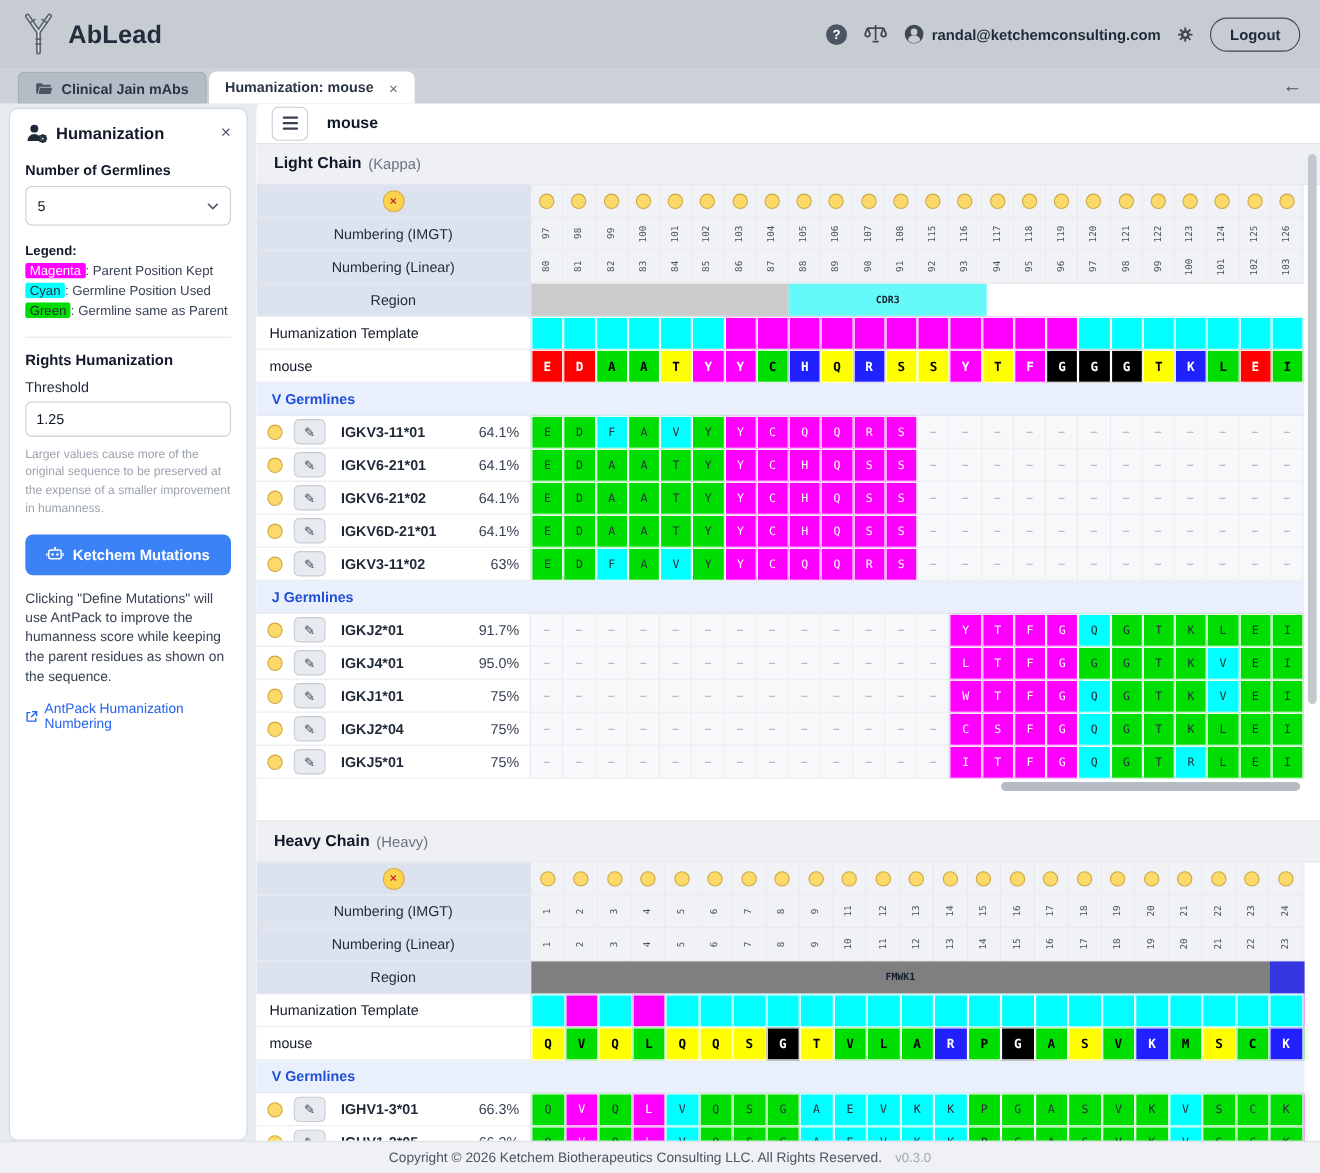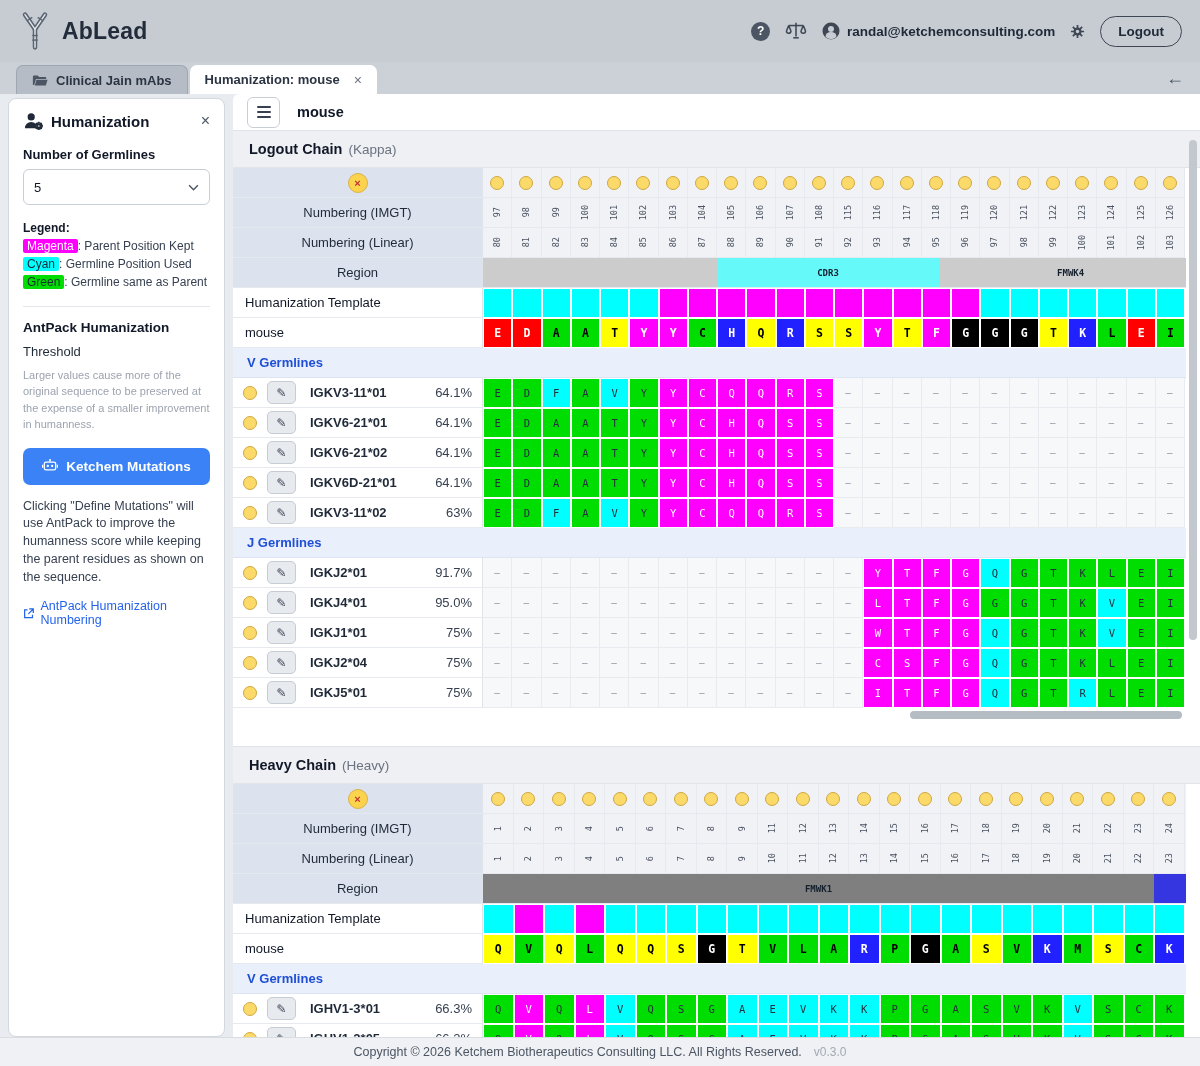--- a/index.html
+++ b/index.html
@@ -207,22 +207,23 @@
 
       <div class="legend-title">Legend:</div>
       <div id="legend-lines">
           <div class="legend-line"><span class="chip" style="background: rgb(255, 0, 255); color: rgb(255, 255, 255);">Magenta</span><span>: Parent Position Kept</span></div>
           <div class="legend-line"><span class="chip" style="background: rgb(0, 255, 255); color: rgb(31, 41, 55);">Cyan</span><span>: Germline Position Used</span></div>
           <div class="legend-line"><span class="chip" style="background: rgb(0, 221, 0); color: rgb(31, 41, 55);">Green</span><span>: Germline same as Parent</span></div>
         </div>
 
       <hr class="sb-hr">
 
-      <div class="sb-h2">AntPack Humanization</div>
+      <div class="sb-h2">Rights Humanization</div>
       <div class="sb-th">Threshold</div>
+      <input class="sb-input" value="1.25" style="">
       <div class="sb-help">Larger values cause more of the original sequence to be preserved at the expense of a smaller improvement in humanness.</div>
 
       <button class="definebtn">
         <svg width="16" height="14" viewBox="0 0 18 16">
           <path d="M9 0.5 L9 3" stroke="#fff" stroke-width="1.4"></path>
             <circle cx="9" cy="1" r="1" fill="#fff"></circle>
           <rect x="2.5" y="3.5" width="13" height="9" rx="2" fill="none" stroke="#fff" stroke-width="1.5"></rect>
           <circle cx="6.5" cy="8" r="1.3" fill="#fff"></circle>
             <circle cx="11.5" cy="8" r="1.3" fill="#fff"></circle>
           <path d="M0.5 6.5 L0.5 10 M17.5 6.5 L17.5 10" stroke="#fff" stroke-width="1.4"></path>
@@ -245,21 +246,21 @@
       <div class="toolbar">
         <div class="hamb">
             <i></i>
             <i></i>
             <i></i>
           </div>
         <span class="mtitle">mouse</span>
       </div>
       <div id="chains">
           <div class="chainhdr">
-            <span class="ct">Logout Chain</span>
+            <span class="ct">Light Chain</span>
             <span class="cs">(Kappa)</span>
           </div>
           <div class="seqtable">
             <div class="trow">
               <div class="lcell meta">
                 <span class="desel">×</span>
               </div>
               <div class="dcells">
                 <div class="mcell" style="width: 29.25px;">
                   <span class="ycirc"></span>
@@ -486,22 +487,21 @@
                 </div>
                 <div class="mcell" style="width: 29.25px;">
                   <span class="vnum">103</span>
                 </div>
               </div>
             </div>
             <div class="trow">
               <div class="lcell meta">Region</div>
               <div class="dcells">
                 <div class="region" style="width: 234px; background: rgb(204, 204, 204);"></div>
-                <div class="region" style="width: 222px; background: rgb(102, 249, 249);">CDR3</div>
-                <div class="region" style="width: 263.25px; background: rgb(204, 204, 204);">FMWK4</div>
+                <div class="region" style="width: 180px; background: rgb(102, 249, 249);">CDR3</div>
               </div>
             </div>
             <div class="trow">
               <div class="lcell white">Humanization Template</div>
               <div class="dcells">
                 <div class="seqcell" style="width: 29.25px; background: rgb(0, 255, 255);"></div>
                 <div class="seqcell" style="width: 29.25px; background: rgb(0, 255, 255);"></div>
                 <div class="seqcell" style="width: 29.25px; background: rgb(0, 255, 255);"></div>
                 <div class="seqcell" style="width: 29.25px; background: rgb(0, 255, 255);"></div>
                 <div class="seqcell" style="width: 29.25px; background: rgb(0, 255, 255);"></div>

